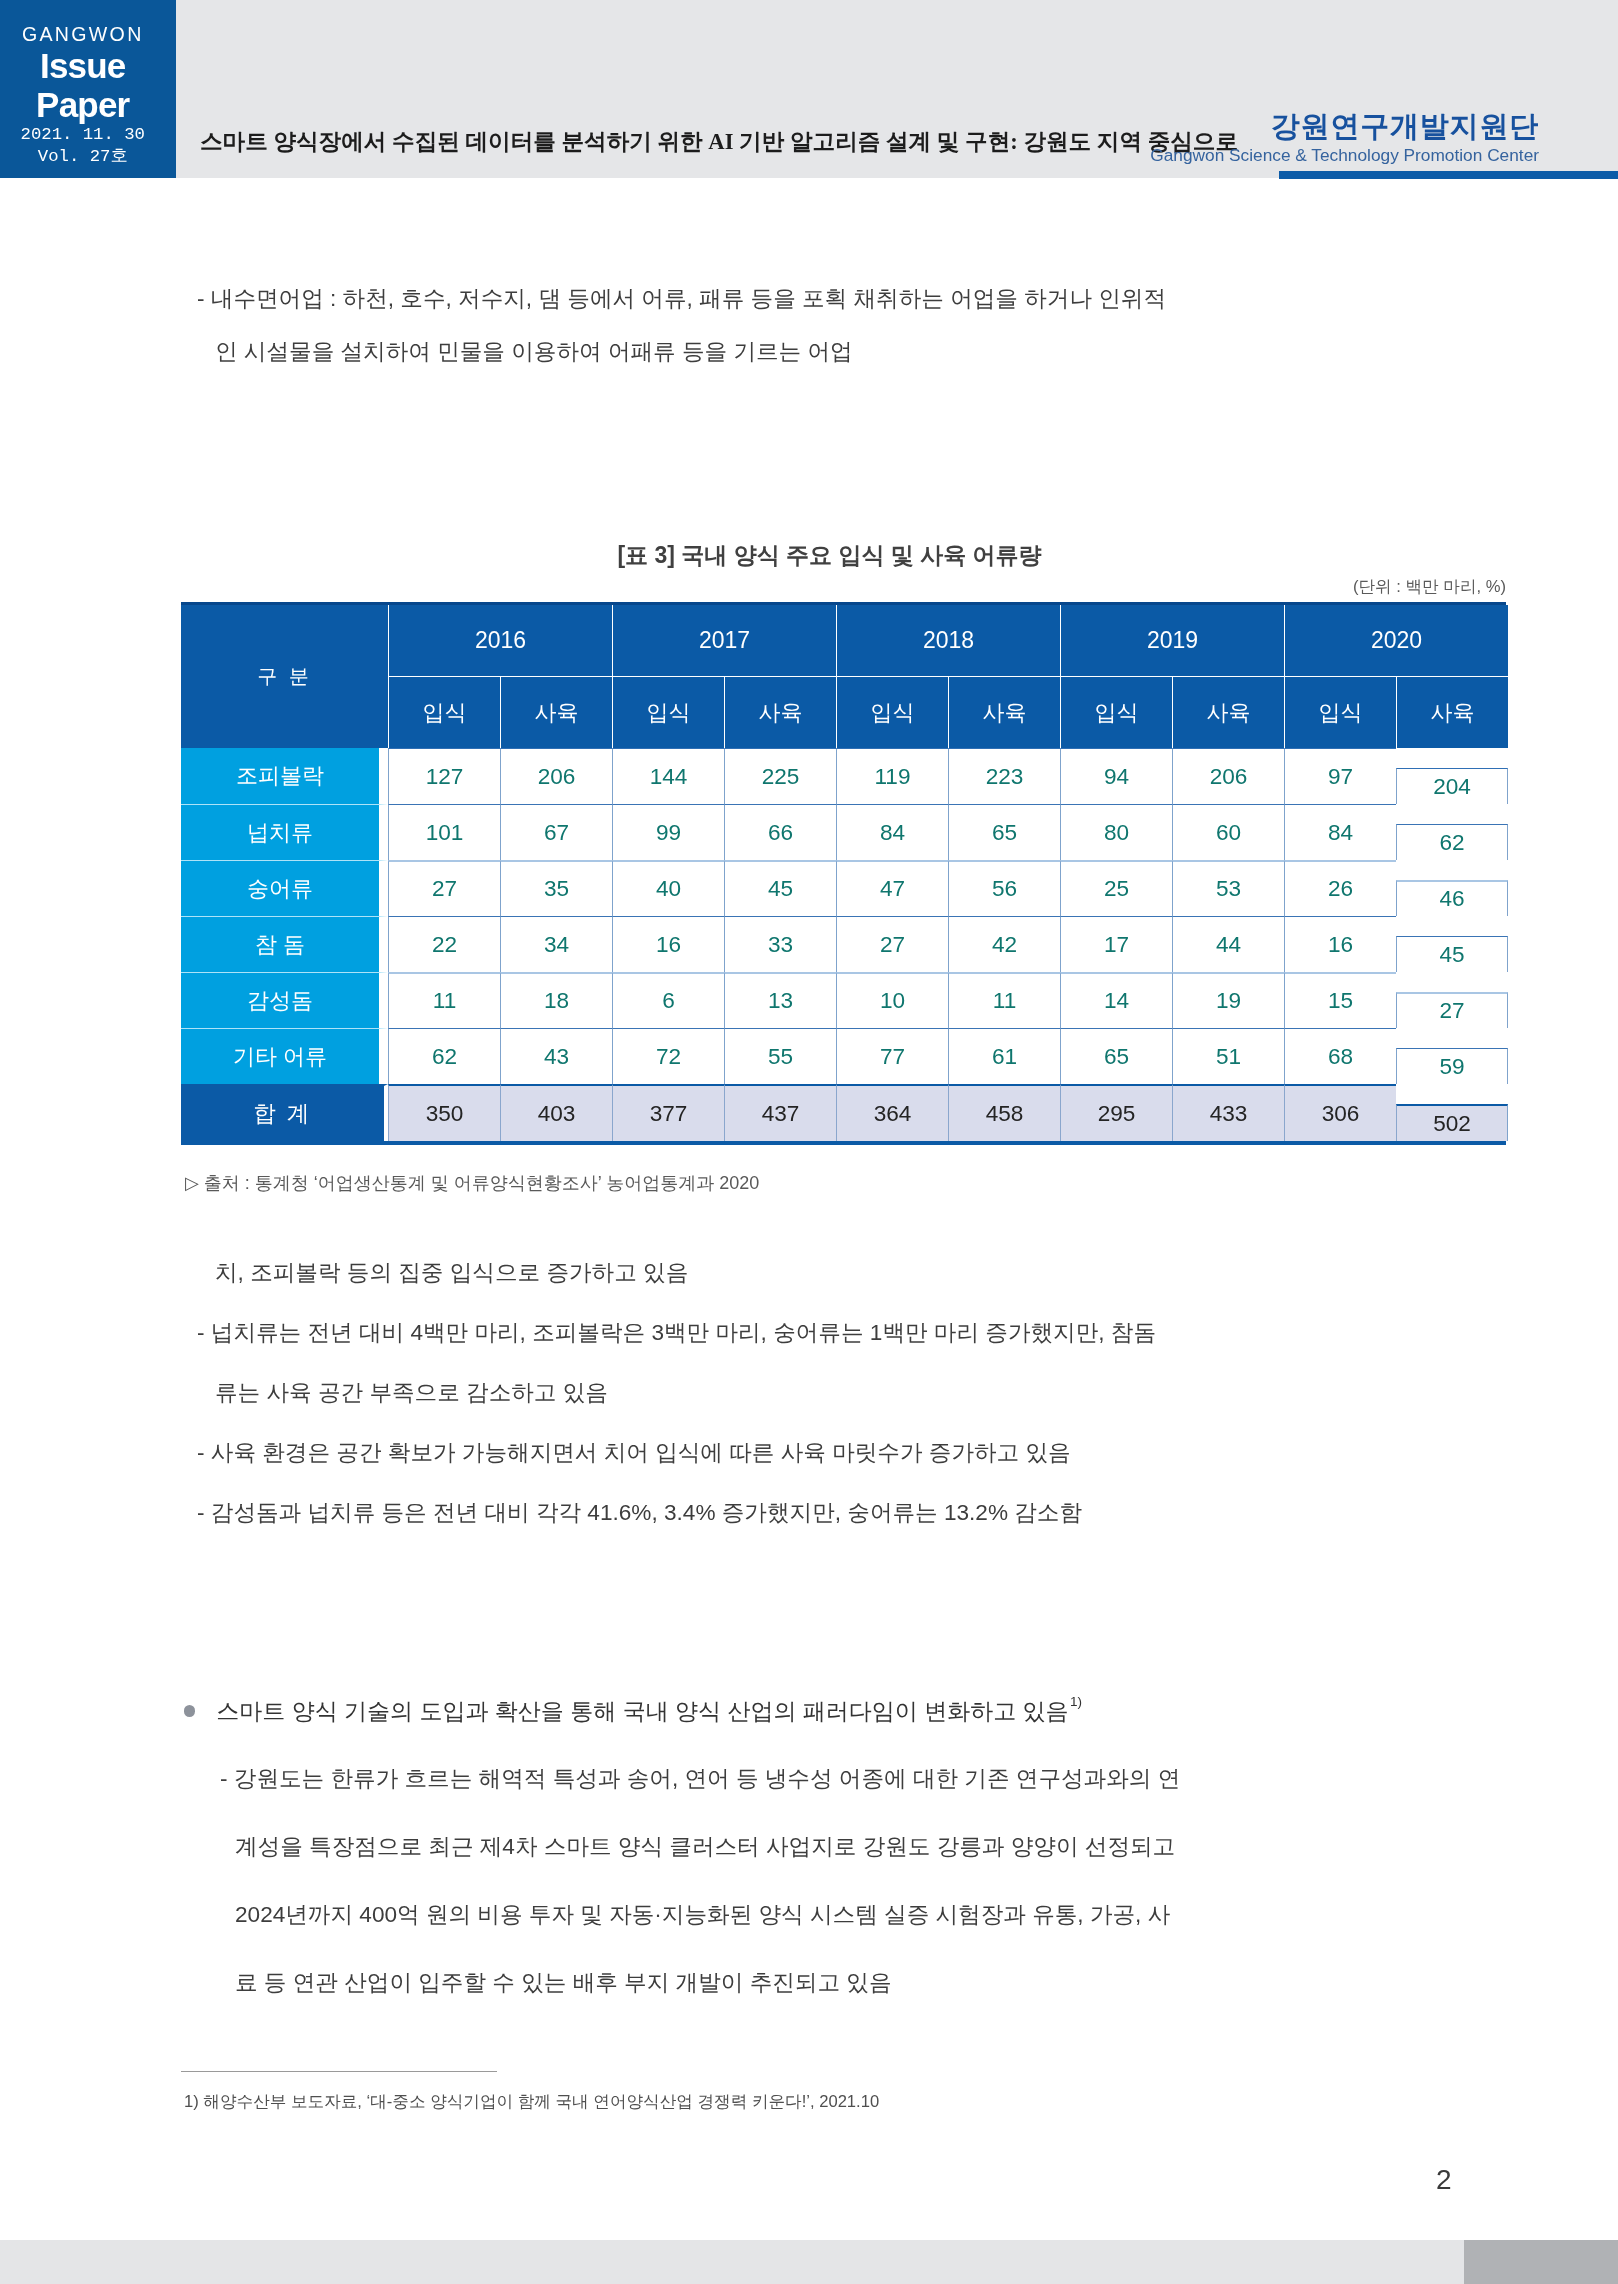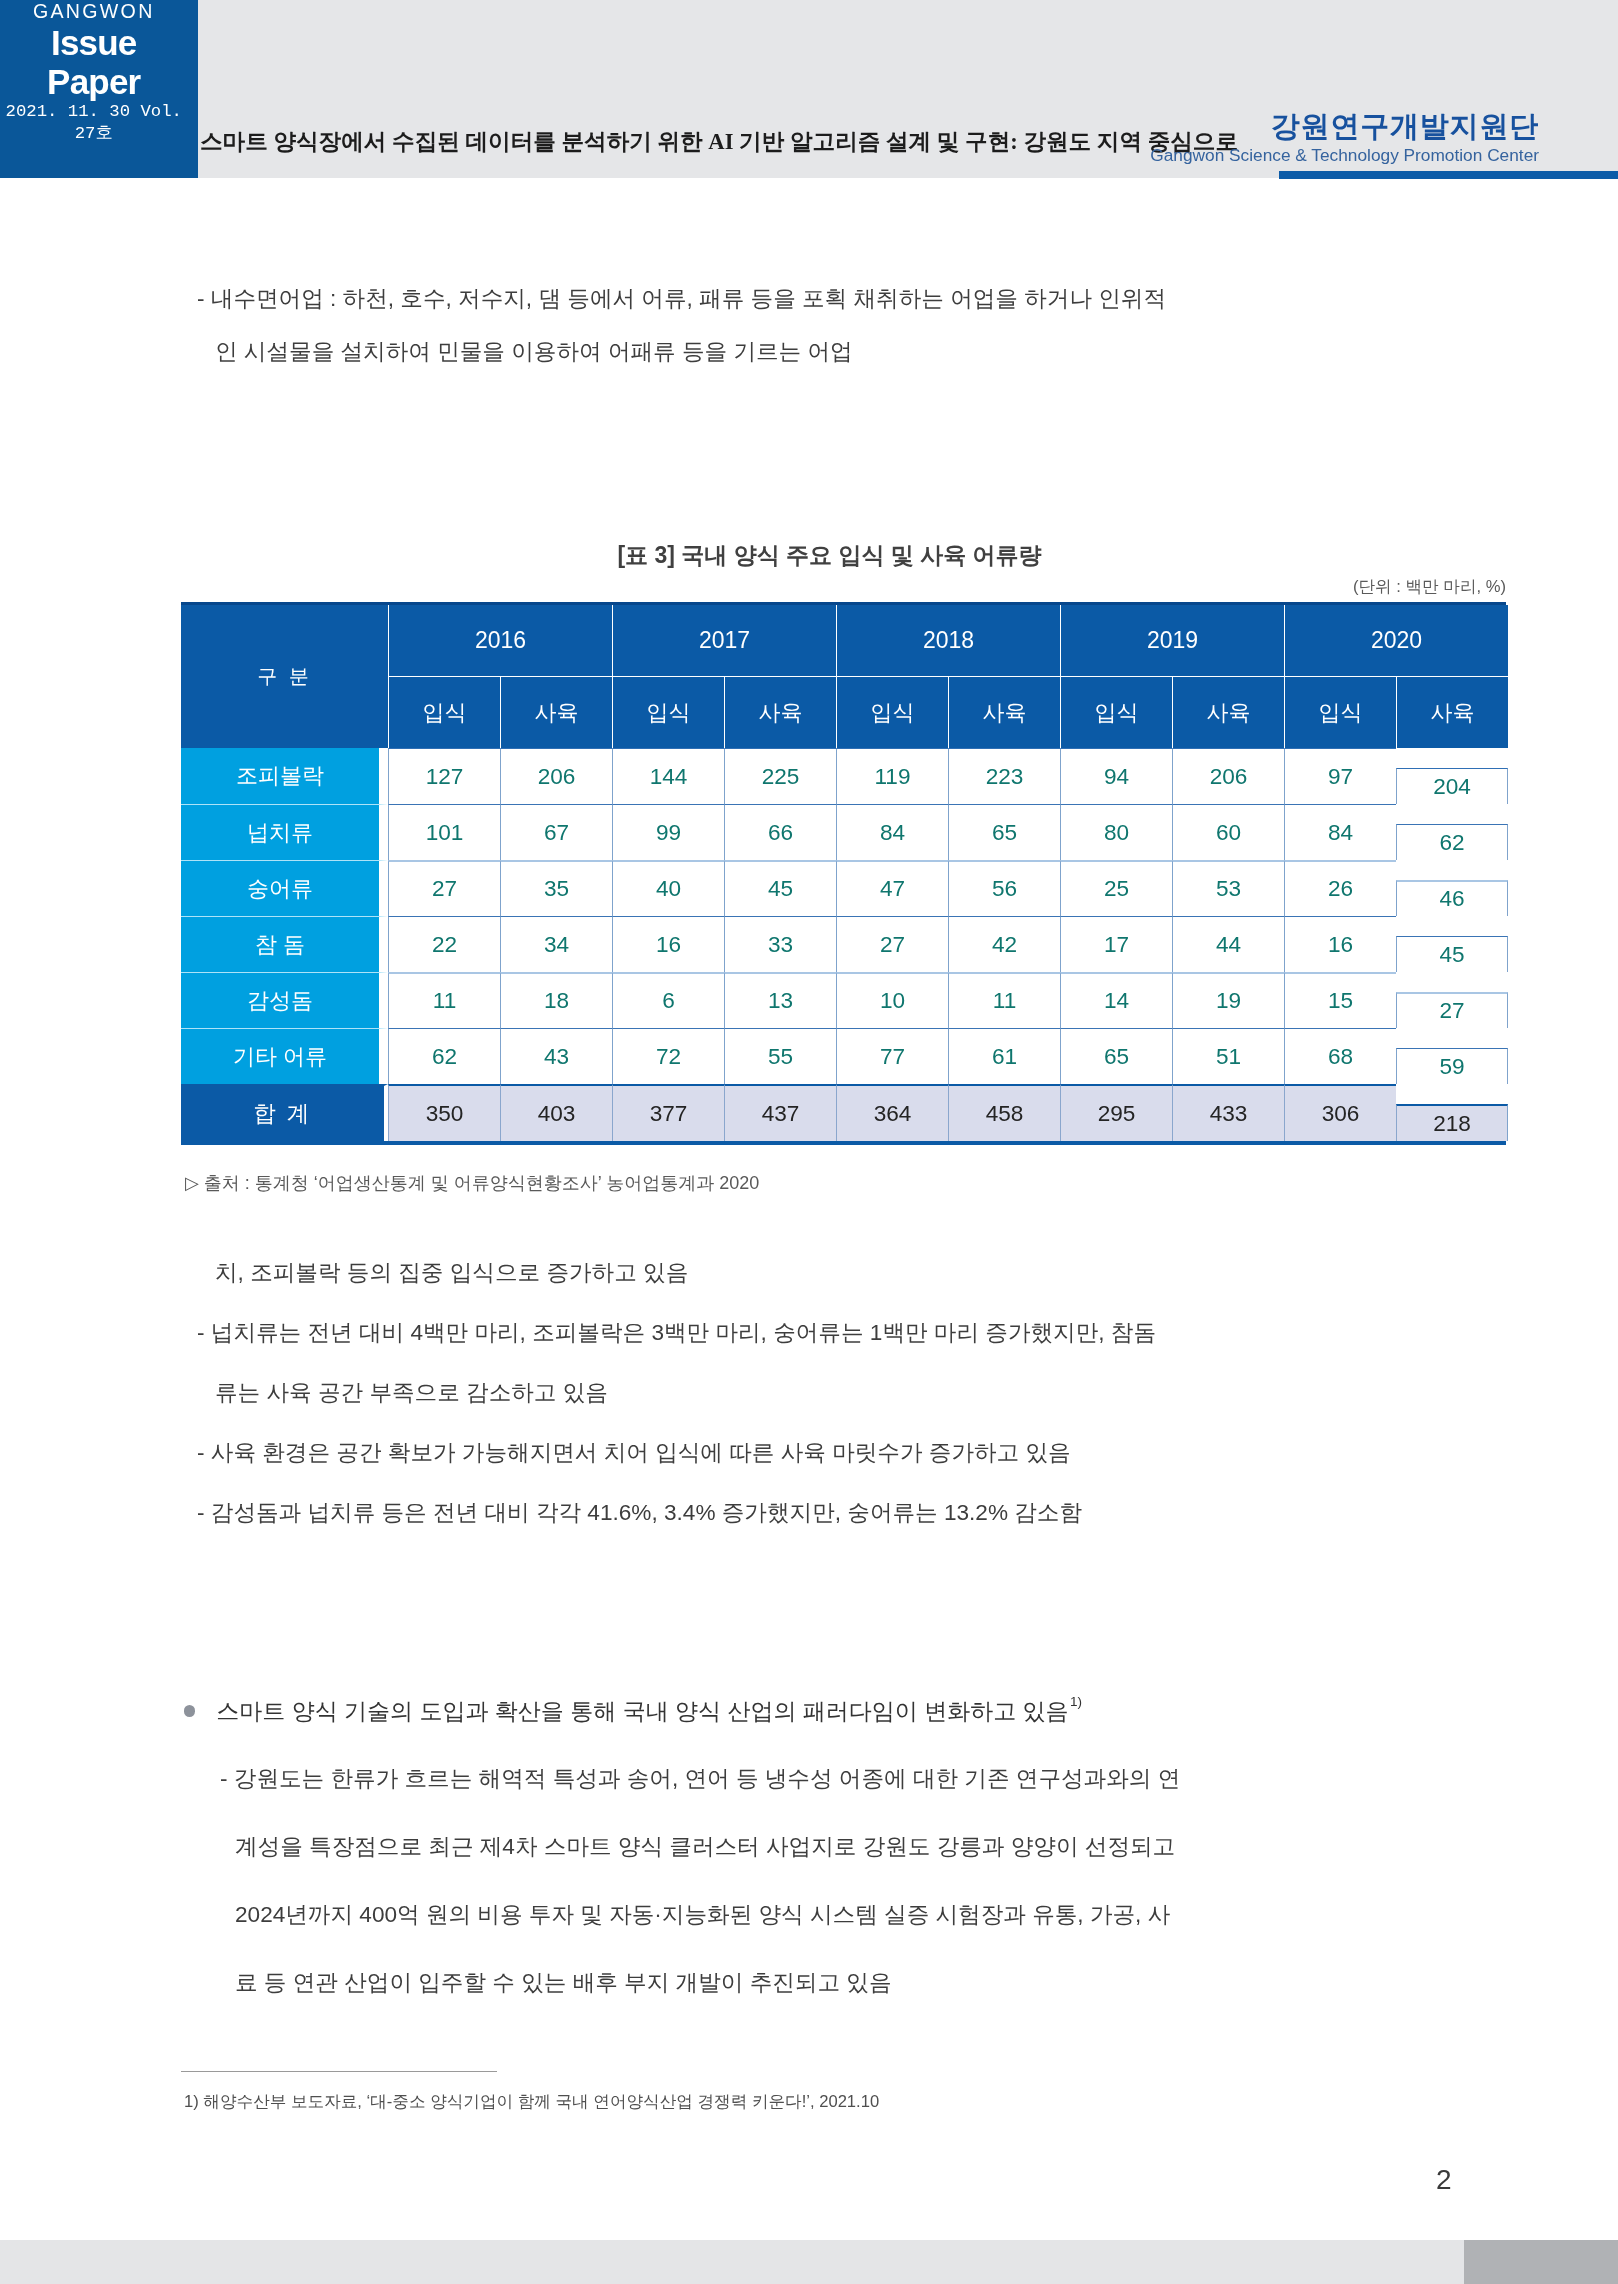--- a/index.html
+++ b/index.html
@@ -2,22 +2,22 @@
 <html style="font-size:12px"><head>
 <meta charset="utf-8">
 <style>
   html,body{margin:0;padding:0;background:#9a9a9a;}
   .page{
     position:relative;width:1618px;height:2284px;background:#ffffff;overflow:hidden;
     font-family:"Liberation Sans","DejaVu Sans",sans-serif;color:#3d3d3d;
   }
   
   .hdr-band{position:absolute;left:0;top:0;width:1618px;height:178px;background:#e5e6e8;}
-  .brand-box{position:absolute;left:0;top:0;width:198px;height:178px;background:#0a5799;
-    display:flex;flex-direction:column;justify-content:flex-start;align-items:flex-end;
+  .brand-box{position:absolute;left:0;top:0;width:176px;height:178px;background:#0a5799;
+    display:flex;flex-direction:column;justify-content:flex-end;align-items:flex-end;
     padding:0 10.5px 9px 0;box-sizing:border-box;color:#fff;}
   .brand-inner{text-align:center;}
   .brand-top{font-size:19.6px;letter-spacing:2.3px;font-weight:400;line-height:22.6px;}
   .brand-main{font-size:35px;font-weight:700;line-height:39px;letter-spacing:-0.8px;}
   .brand-sub{font-size:17.3px;font-weight:400;line-height:22.6px;font-family:Liberation Mono, monospace;}
   .doc-title{position:absolute;left:200px;top:126px;font-family:"Liberation Serif","DejaVu Serif",serif;
     font-size:22.6px;font-weight:700;color:#1c1c1c;white-space:nowrap;}
   .org-block{position:absolute;right:79px;top:110px;text-align:right;}
   .org-name{font-size:29px;font-weight:700;color:#17519e;line-height:33px;letter-spacing:0.8px;}
   .org-name-en{font-size:17.3px;color:#35639e;line-height:24px;}
@@ -191,21 +191,21 @@
     <div class="cell total-label">합 계</div>
     <div class="cell total-cell">350</div>
     <div class="cell total-cell">403</div>
     <div class="cell total-cell">377</div>
     <div class="cell total-cell">437</div>
     <div class="cell total-cell">364</div>
     <div class="cell total-cell">458</div>
     <div class="cell total-cell">295</div>
     <div class="cell total-cell">433</div>
     <div class="cell total-cell">306</div>
-    <div class="cell total-cell col-last">218</div>
+    <div class="cell total-cell col-last">502</div>
   </div>
 
   <div class="tbl-source">▷ 출처 : 통계청 ‘어업생산통계 및 어류양식현황조사’ 농어업통계과 2020</div>
 
   <div class="analysis">
     <div class="textline cont">치, 조피볼락 등의 집중 입식으로 증가하고 있음</div>
     <div class="textline">- 넙치류는 전년 대비 4백만 마리, 조피볼락은 3백만 마리, 숭어류는 1백만 마리 증가했지만, 참돔</div>
     <div class="textline cont">류는 사육 공간 부족으로 감소하고 있음</div>
     <div class="textline">- 사육 환경은 공간 확보가 가능해지면서 치어 입식에 따른 사육 마릿수가 증가하고 있음</div>
     <div class="textline">- 감성돔과 넙치류 등은 전년 대비 각각 41.6%, 3.4% 증가했지만, 숭어류는 13.2% 감소함</div>

